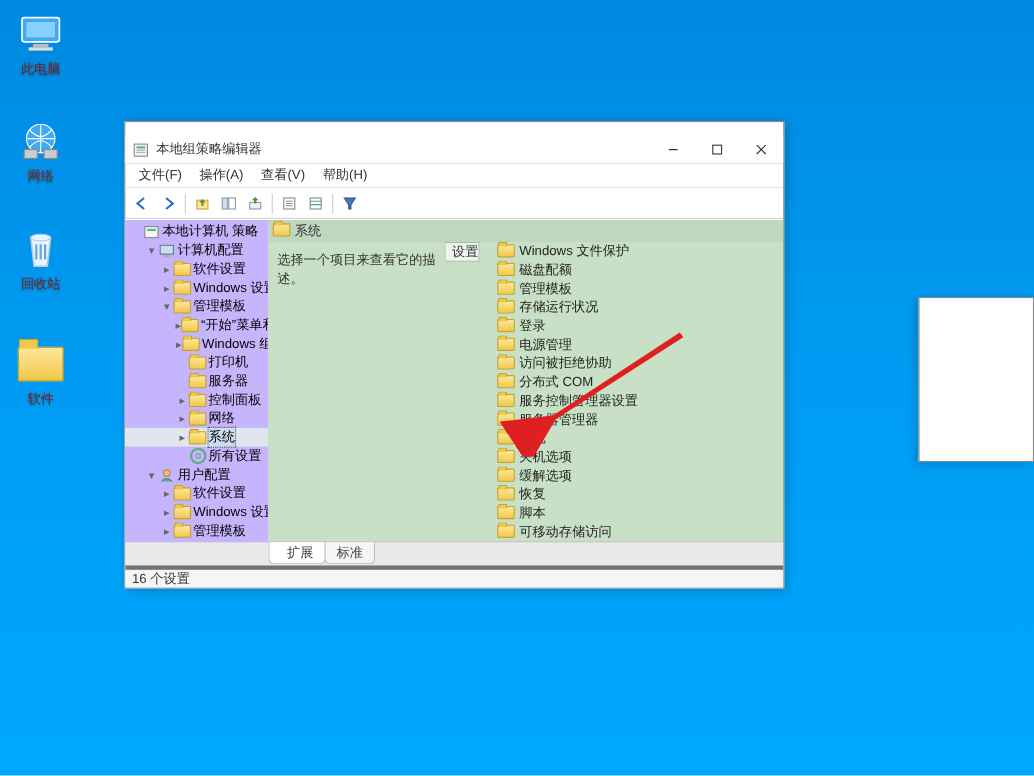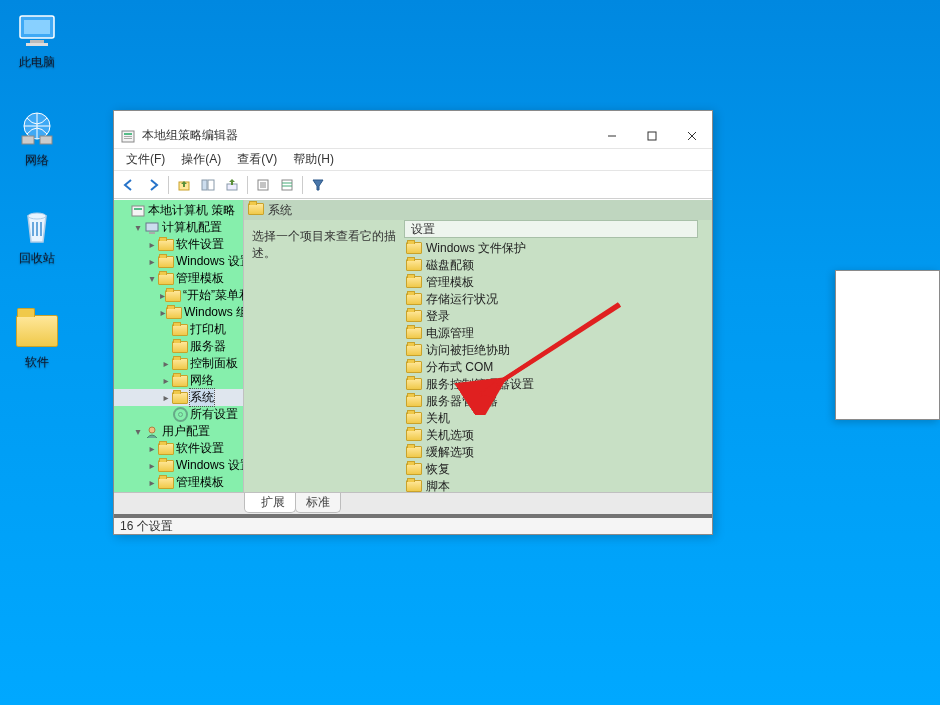--- a/index.html
+++ b/index.html
@@ -1,51 +1,51 @@
 <!DOCTYPE html>
 <html><head>
 <meta charset="utf-8">
 <style>
 * { margin:0; padding:0; box-sizing:border-box; font-family:"Microsoft YaHei","Segoe UI",Arial,sans-serif; }
 body { width:940px; height:705px; background:linear-gradient(180deg,#0088e0 0%,#0099f0 40%,#00a8ff 100%); position:relative; overflow:hidden; }
 
 .desktop-icon { position:absolute; width:70px; text-align:center; cursor:pointer; }
 .desktop-icon .ico { width:42px; height:42px; margin:0 auto 2px; display:flex; align-items:center; justify-content:center; }
-.desktop-icon .lbl { color:#0f172a; font-size:12px; text-shadow:0 1px 2px rgba(0,0,0,.4); }
+.desktop-icon .lbl { color:#7f1d1d; font-size:12px; text-shadow:0 1px 2px rgba(0,0,0,.4); }
 
 svg { display:block; }
 
 .right-window { position:absolute; right:0; top:270px; width:105px; height:150px; background:#fff; border:1px solid #8a8a8a; box-shadow:-2px 2px 8px rgba(0,0,0,.2); }
 
 .gpedit { position:absolute; left:113px; top:110px; width:600px; height:425px; background:#fff; border:1px solid #8a8a8a; box-shadow:2px 2px 10px rgba(0,0,0,.2); display:flex; flex-direction:column; }
 .titlebar { height:26px; background:#fff; display:flex; align-items:center; padding-left:6px; border-bottom:1px solid #e5e5e5;margin-top:12px; }
 .titlebar .ticon { width:16px; height:16px; margin-right:6px; }
 .titlebar .ttitle { flex:1; font-size:12px; color:#333; }
 .winctrl { display:flex; }
 .winctrl div { width:40px; height:26px; display:flex; align-items:center; justify-content:center; font-size:11px; color:#333; cursor:pointer; }
 .menubar { height:22px; display:flex; align-items:flex-start; padding-left:4px; border-bottom:1px solid #e5e5e5; }
 .menubar span { font-size:12px; color:#333; padding:2px 8px; cursor:pointer; }
 .toolbar { height:28px; display:flex; align-items:center; padding-left:4px; border-bottom:1px solid #d0d0d0; gap:2px; }
 .toolbar .tbtn { width:22px; height:22px; display:flex; align-items:center; justify-content:center; cursor:pointer; border:1px solid transparent; }
 .toolbar .sep { width:1px; height:18px; background:#ccc; margin:0 2px; }
 .client { flex:1; display:flex; border-top:1px solid #fff; overflow:hidden; }
-.tree { width:130px; background:#86efac; border-right:1px solid #c0c0c0; overflow-y:auto; overflow-x:auto; font-size:12px; padding:2px 0; white-space:nowrap; position:relative; }
+.tree { width:130px; background:#c4b5fd; border-right:1px solid #c0c0c0; overflow-y:auto; overflow-x:auto; font-size:12px; padding:2px 0; white-space:nowrap; position:relative; }
 .tree-inner { min-width:150px; }
 .tnode { display:flex; align-items:center; height:17px; padding-right:4px; cursor:pointer; }
 .tnode .exp { width:12px; text-align:center; color:#666; font-size:10px;}
 .tnode .ticon2 { width:16px; height:14px; margin-right:2px; display:flex; align-items:center; justify-content:center; }
 .tnode .tlbl { color:#000; }
 .tnode.sel { background:#dfe6ee; }
 .tnode.sel .tlbl { background:#cde; outline:1px dotted #555; }
 .details { flex:1; display:flex; flex-direction:column; background:#fff; }
 .dheader { height:20px; background:#bfd6bf; display:flex; align-items:center; padding-left:4px; font-size:12px; color:#333; }
 .dheader .fico { width:16px; height:14px; margin-right:4px; }
 .dbody { flex:1; display:flex; background:#c8e0c5; overflow:hidden; }
 .desc-pane { width:160px; padding:8px; font-size:12px; color:#333; }
-.list-pane { flex:1; background:#c8e0c5; overflow:hidden; display:flex; flex-direction:column; position:relative; }
+.list-pane { flex:1; background:#c8e0c5; overflow:hidden; display:flex; flex-direction:row; position:relative; }
 .colhdr { height:18px; background:#eef5ee; border:1px solid #a8c0a8; margin:0 14px 2px 0; padding-left:6px; font-size:12px; color:#333; display:flex; align-items:center; }
 .items { flex:1; overflow-y:scroll; overflow-x:scroll; padding-left:0; }
 .item { height:17px; display:flex; align-items:center; padding-left:2px; font-size:12px; color:#222; cursor:pointer; white-space:nowrap; }
 .item .fico { width:16px; height:14px; margin-right:4px; }
 
 .items::-webkit-scrollbar { width:14px; height:14px; }
 .items::-webkit-scrollbar-track { background:#e8e8e8; }
 .items::-webkit-scrollbar-thumb { background:#c0c0c0; border:1px solid #aaa; }
 .items::-webkit-scrollbar-button { background:#ddd; border:1px solid #aaa; height:14px; width:14px;}
 .tree::-webkit-scrollbar { width:14px; height:14px; }

